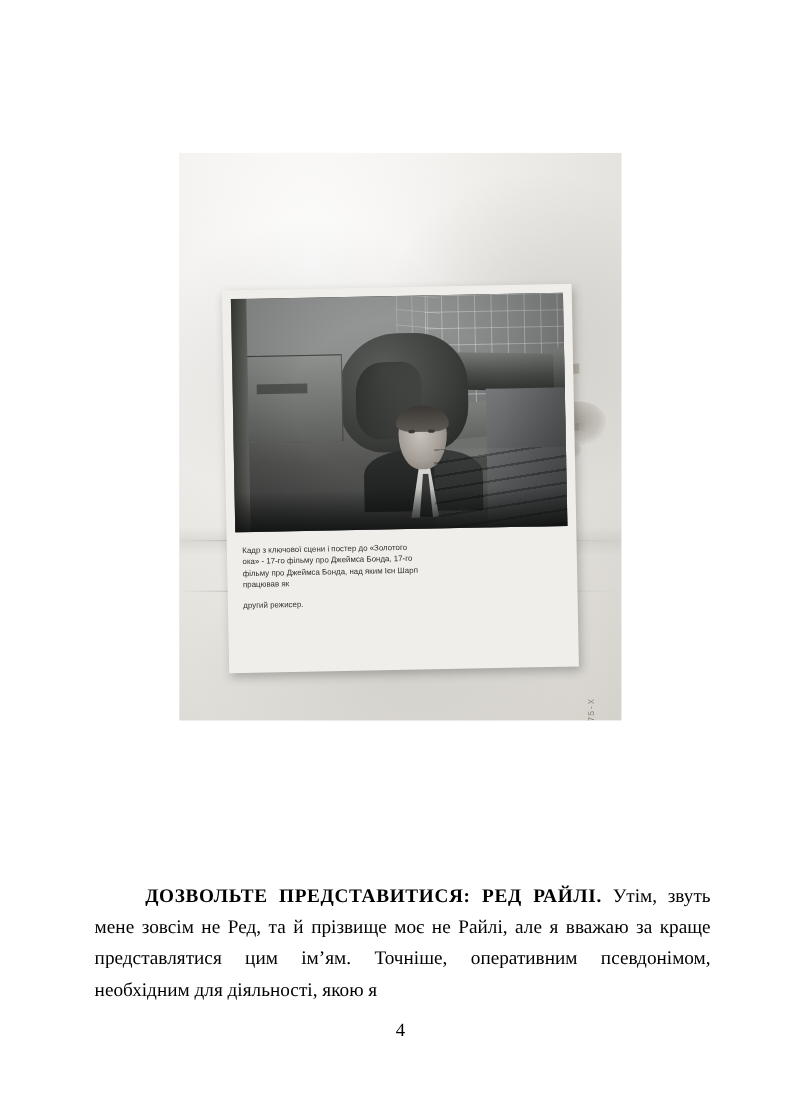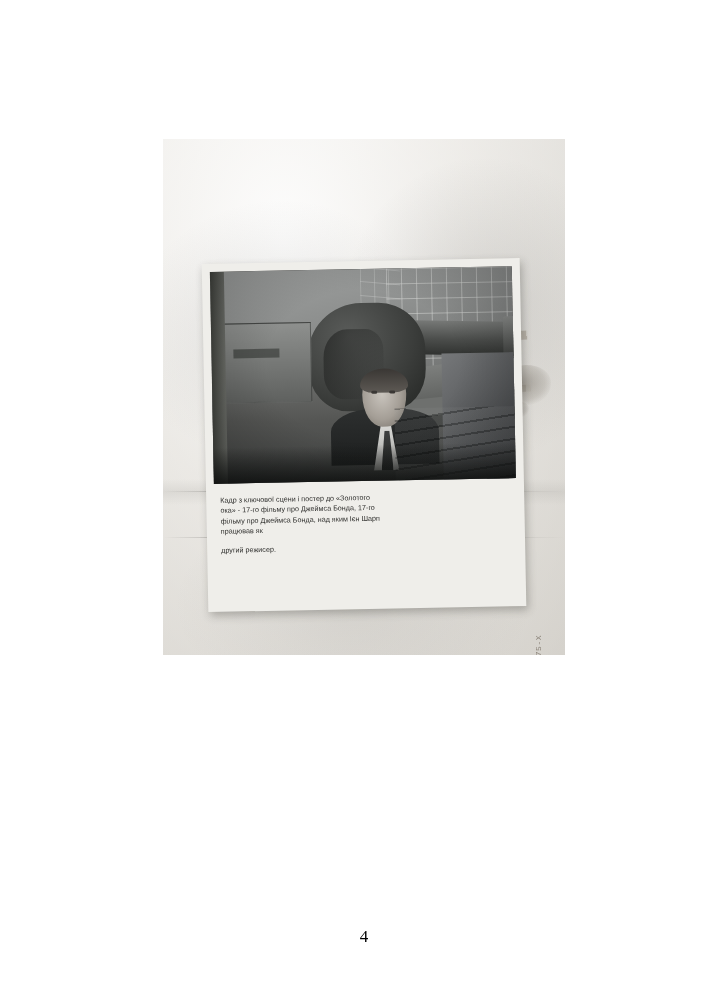--- a/index.html
+++ b/index.html
@@ -395,15 +395,18 @@
         <p>Кадр з ключової сцени і постер до «Золотого ока» - 17-го фільму про Джеймса Бонда, 17-го фільму про Джеймса Бонда, над яким Ієн Шарп працював як</p>
         <p>другий режисер.</p>
       </div>
     </div>
 
     <div class="declass" style="white-space: pre;">DECLASSIFIED
 Auth: HKD Y78075-X
 By  Mar-12</div>
   </div>
 
+  <p class="body-text">
+    <span class="indent"></span><span class="lead">ДОЗВОЛЬТЕ ПРЕДСТАВИТИСЯ: РЕД РАЙЛІ.</span><span> Утім, звуть мене зовсім не Ред, та й прізвище моє не Райлі, але я вважаю за краще представлятися цим ім’ям. Точніше, оперативним псевдонімом, необхідним для діяльності, якою я</span>
+  </p>
 
   <div class="folio">4</div>
 </div>
 
 </body></html>

